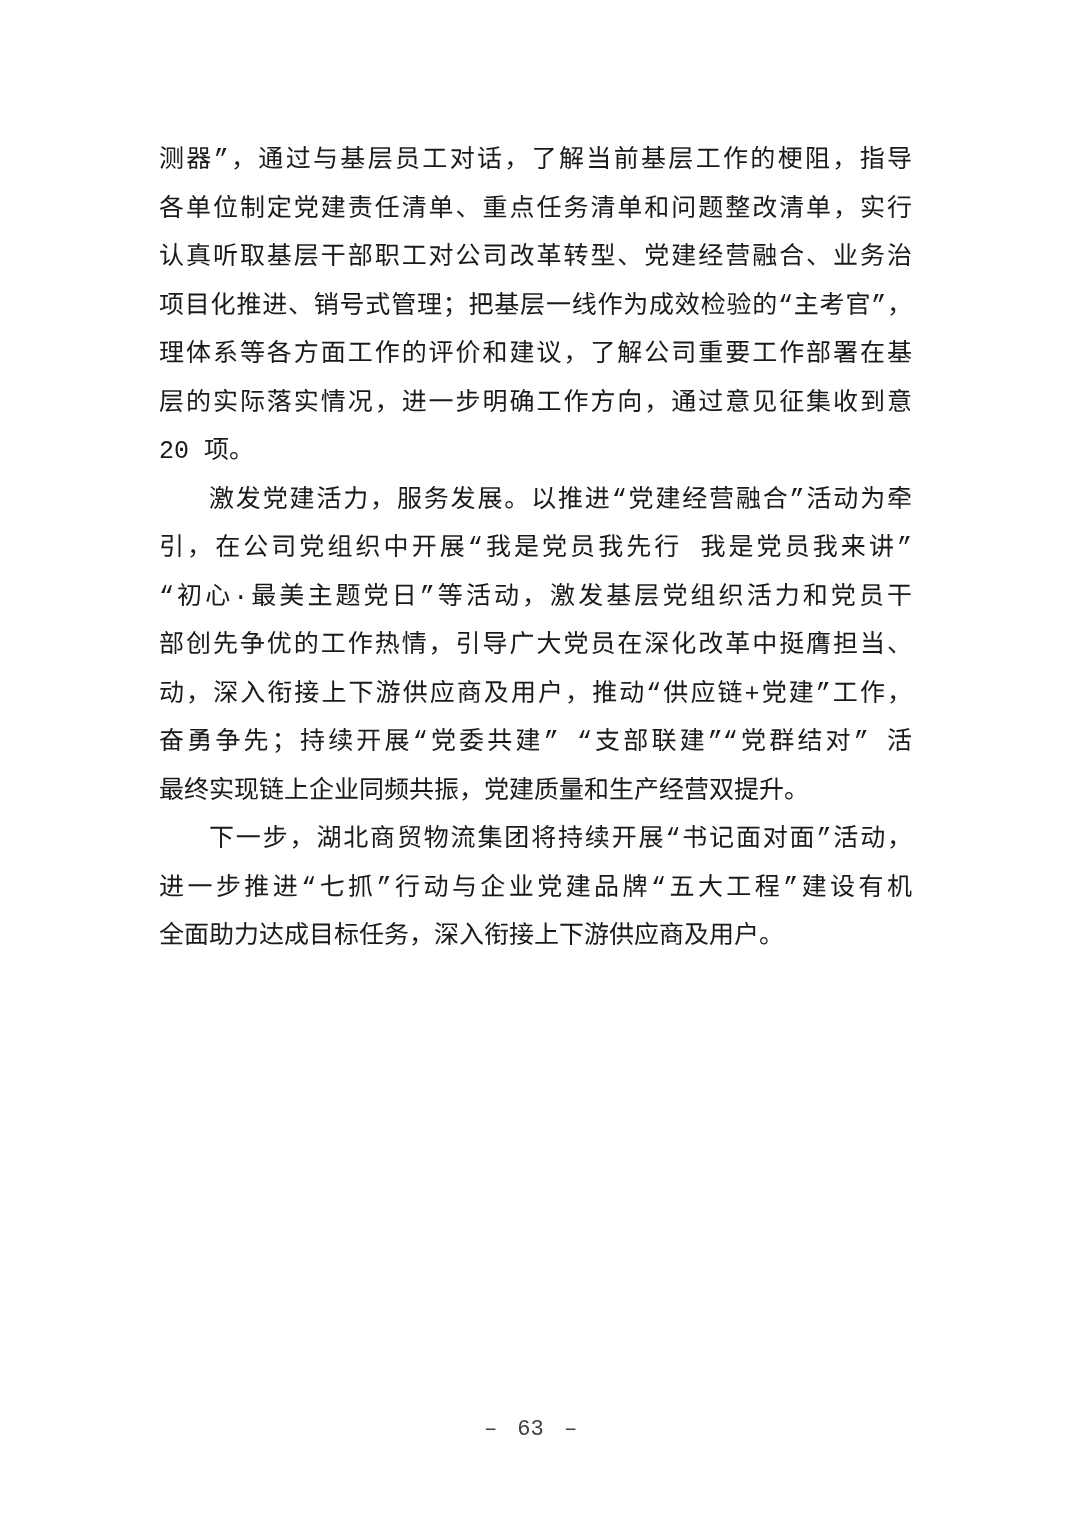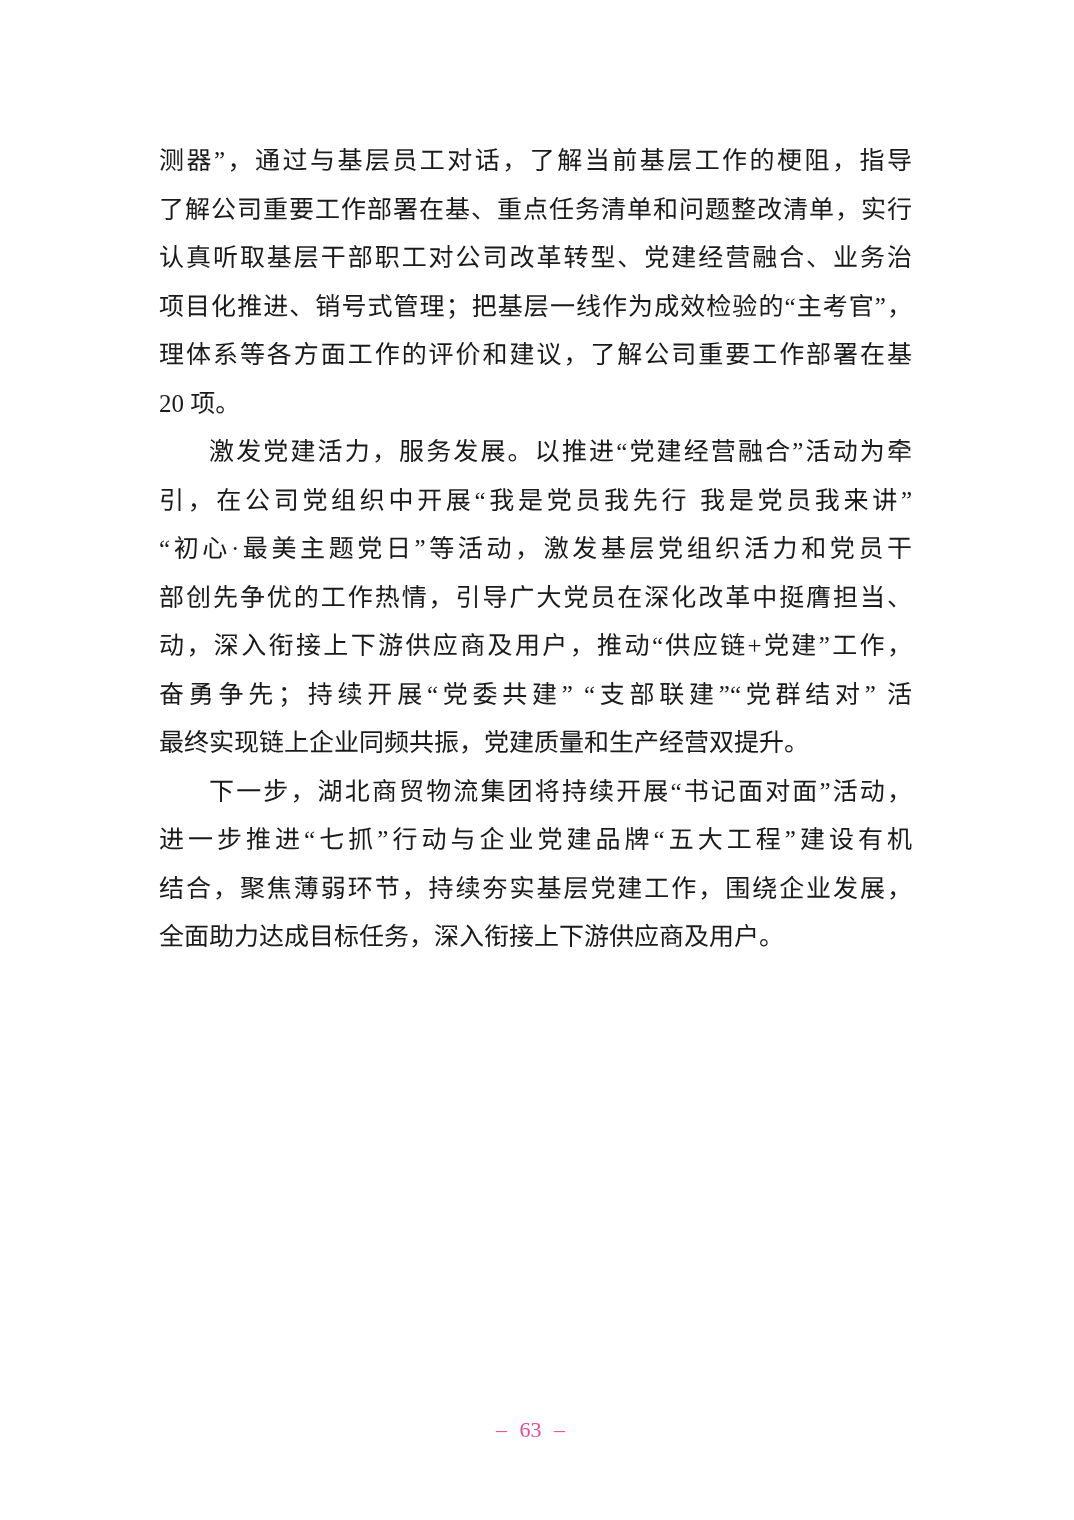--- a/index.html
+++ b/index.html
@@ -6,21 +6,21 @@
     margin: 0;
     padding: 0;
     background: #ffffff;
   }
   .page {
     position: relative;
     width: 1074px;
     height: 1520px;
     background: #ffffff;
     overflow: hidden;
-    font-family: Liberation Serif, serif;
+    font-family: Liberation Mono, monospace;
     color: #1a1a1a;
   }
   .text-block {
     position: absolute;
     left: 159px;
     top: 137px;
     width: 753px;
     font-size: 25px;
     line-height: 48.5px;
   }
@@ -37,43 +37,43 @@
     text-align-last: left;
   }
   .page-footer {
     position: absolute;
     left: 0;
     right: 13px;
     top: 1417px;
     text-align: center;
     font-size: 22px;
     line-height: 26px;
-    color: #ec4899;
+    color: #404040;
     word-spacing: 7px;
   }
 </style>
 </head>
 <body>
 
 <div class="page">
   <main class="text-block" id="text-block">
       <div class="line">测器”，通过与基层员工对话，了解当前基层工作的梗阻，指导</div>
-      <div class="line">了解公司重要工作部署在基、重点任务清单和问题整改清单，实行</div>
+      <div class="line">各单位制定党建责任清单、重点任务清单和问题整改清单，实行</div>
       <div class="line">认真听取基层干部职工对公司改革转型、党建经营融合、业务治</div>
       <div class="line">项目化推进、销号式管理；把基层一线作为成效检验的“主考官”，</div>
       <div class="line">理体系等各方面工作的评价和建议，了解公司重要工作部署在基</div>
+      <div class="line">层的实际落实情况，进一步明确工作方向，通过意见征集收到意</div>
       <div class="line para-end">20 项。</div>
       <div class="line indent">激发党建活力，服务发展。以推进“党建经营融合”活动为牵</div>
       <div class="line">引，在公司党组织中开展“我是党员我先行 我是党员我来讲”</div>
       <div class="line">“初心·最美主题党日”等活动，激发基层党组织活力和党员干</div>
       <div class="line">部创先争优的工作热情，引导广大党员在深化改革中挺膺担当、</div>
       <div class="line">动，深入衔接上下游供应商及用户，推动“供应链+党建”工作，</div>
       <div class="line">奋勇争先；持续开展“党委共建” “支部联建”“党群结对” 活</div>
       <div class="line para-end">最终实现链上企业同频共振，党建质量和生产经营双提升。</div>
       <div class="line indent">下一步，湖北商贸物流集团将持续开展“书记面对面”活动，</div>
       <div class="line">进一步推进“七抓”行动与企业党建品牌“五大工程”建设有机</div>
-      <div class="line">结合，聚焦薄弱环节，持续夯实基层党建工作，围绕企业发展，</div>
       <div class="line para-end">全面助力达成目标任务，深入衔接上下游供应商及用户。</div>
     </main>
   <footer class="page-footer">
     <span class="page-number">– 63 –</span>
   </footer>
 </div>
 
 </body></html>

